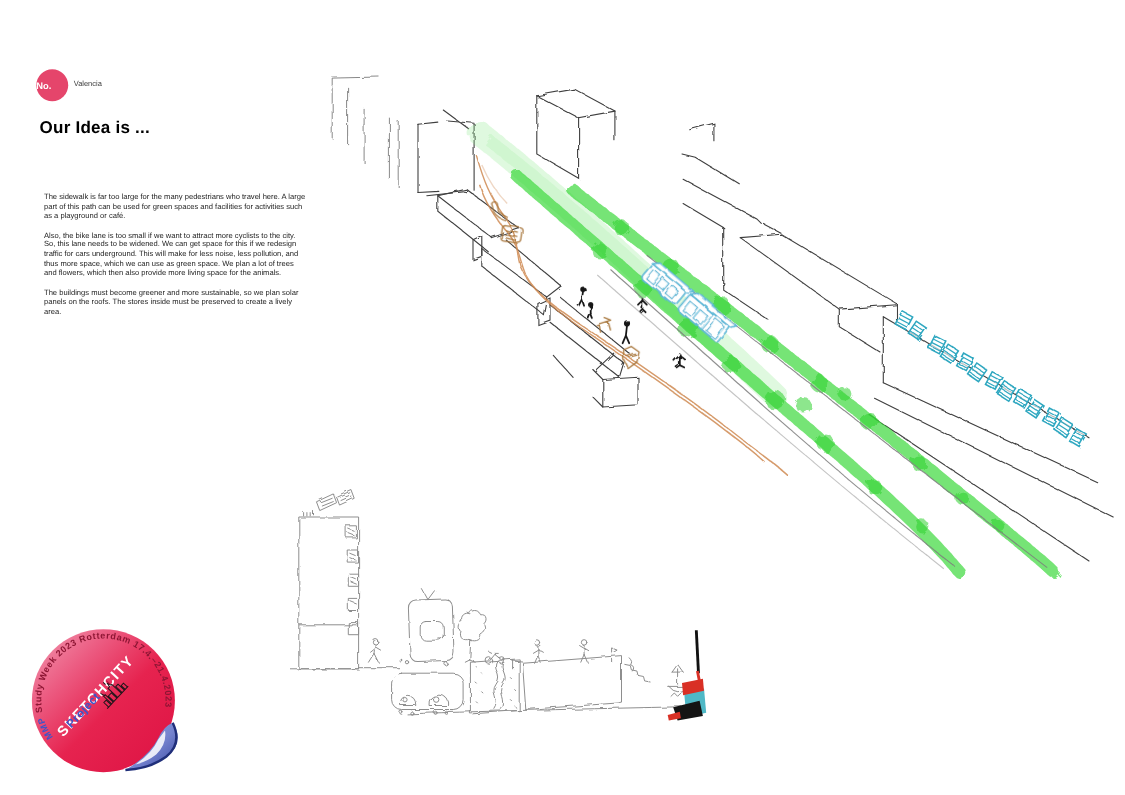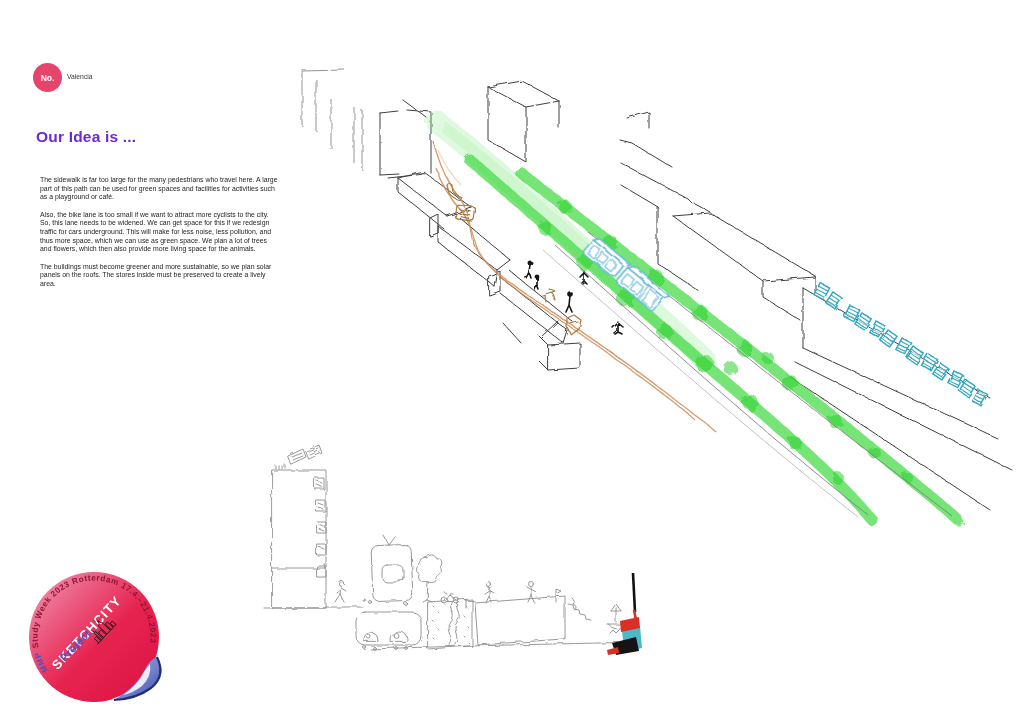--- a/index.html
+++ b/index.html
@@ -1,23 +1,23 @@
 <!DOCTYPE html>
 <html><head>
 <meta charset="utf-8">
 <style>
   html,body{margin:0;padding:0;background:#e9e9e9;}
   #page{position:relative;width:1023px;height:723px;background:#ffffff;overflow:hidden;
         font-family:"Liberation Sans", sans-serif;}
   
   .badge{position:absolute;left:33px;top:63px;width:29px;height:29px;border-radius:50%;
          background:#e5456b;color:#fff;font-size:8.5px;font-weight:bold;
-         display:flex;align-items:center;justify-content:center;}
+         display:flex;align-items:center;}
   .city{position:absolute;left:67px;top:73px;font-size:6.8px;color:#3a3a3a;}
-  h1.title{position:absolute;left:36px;top:128px;margin:0;font-size:15.5px;color:#6d28d9;
+  h1.title{position:absolute;left:36px;top:108px;margin:0;font-size:15.5px;color:#000000;
            letter-spacing:.2px;font-weight:bold;}
   .bodytext{position:absolute;left:40px;top:176px;width:240px;font-size:6.9px;line-height:1.26;
             color:#1d1d1d;}
   .bodytext p{margin:0 0 8.5px 0;}
   svg{position:absolute;}
   .sk-line{stroke:#3f3f3f;stroke-width:1;fill:none;stroke-linecap:round;}
   .sk-faint{stroke:#4a4a4a;stroke-width:.8;fill:none;opacity:.75;}
   .pencil{stroke:#8d8d8d;stroke-width:.9;fill:none;stroke-linecap:round;stroke-linejoin:round;}
   .brown{stroke:#a9783e;stroke-width:1.2;fill:none;stroke-linecap:round;stroke-linejoin:round;}
   .orange{stroke:#cf8a52;stroke-width:1.3;fill:none;opacity:.85;}

